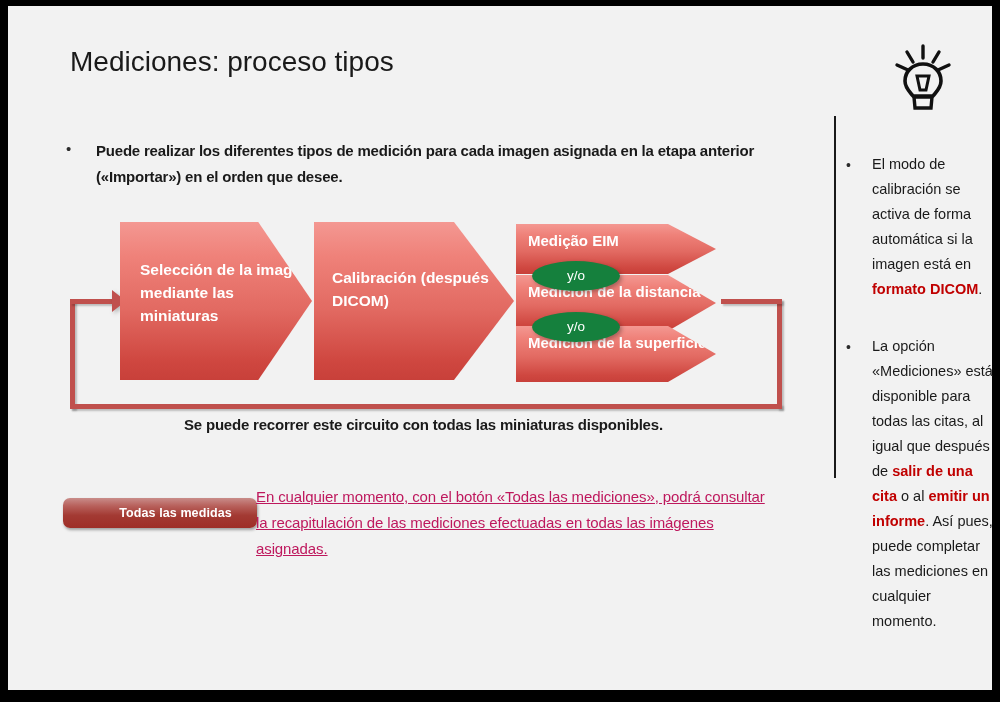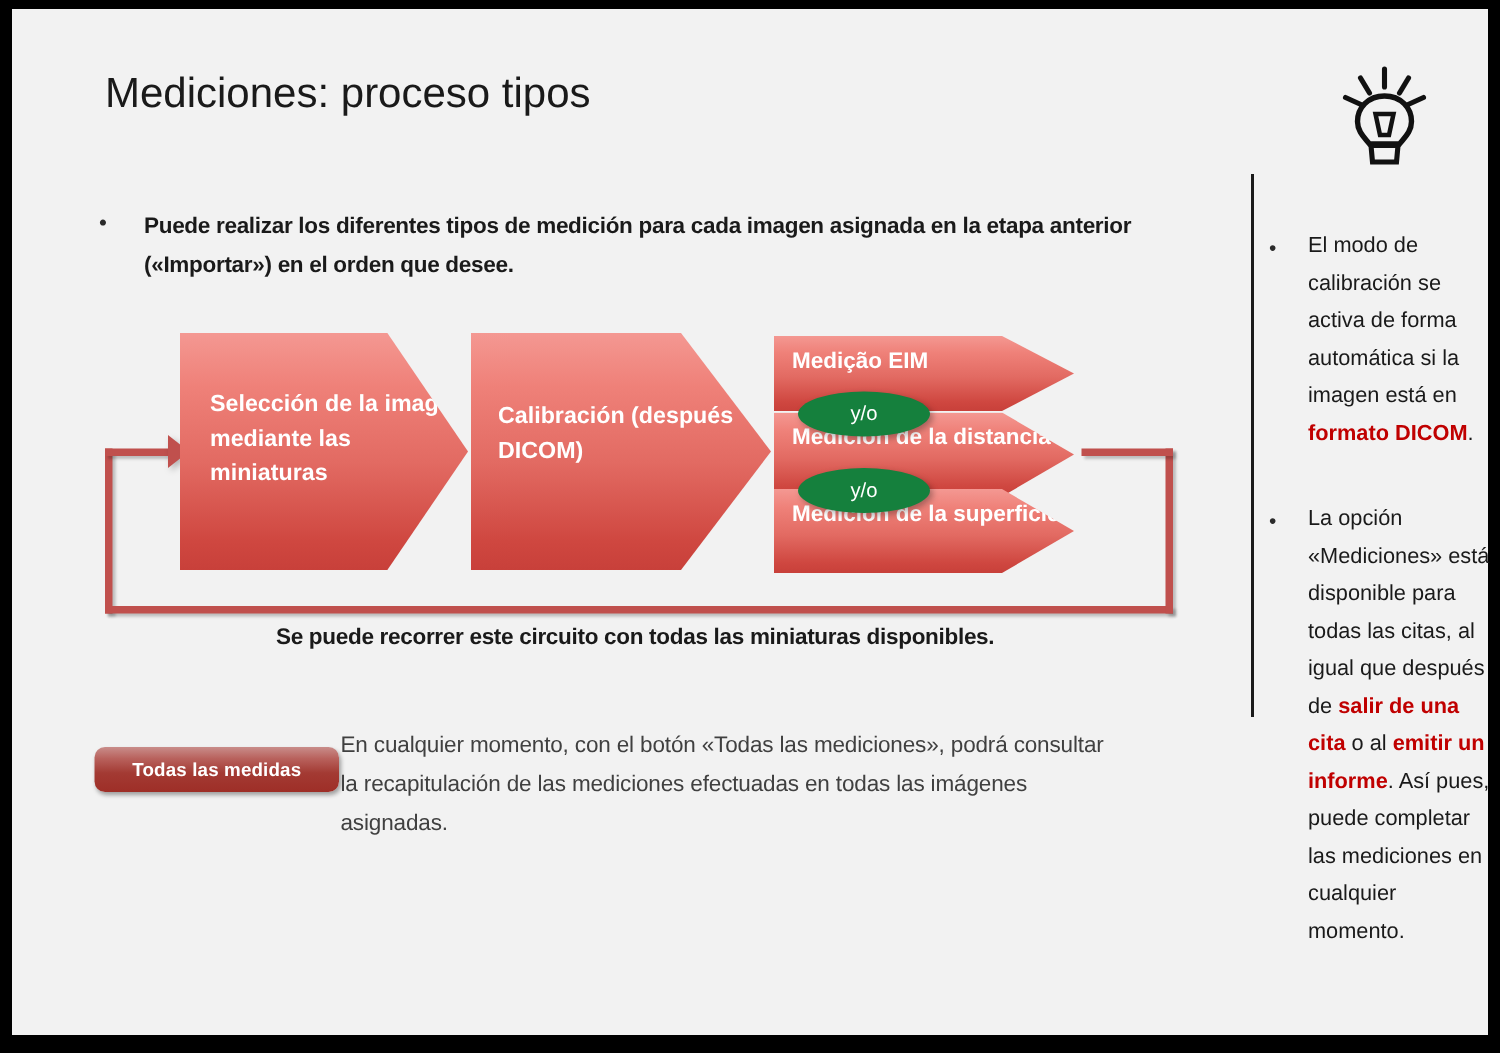--- a/index.html
+++ b/index.html
@@ -145,29 +145,31 @@
     width:163px; height:30px;
     border-radius:7px;
     background:linear-gradient(180deg,#c98d8a 0%, #b8615c 26%, #a33a33 58%, #9e2e27 100%);
     box-shadow:1px 2px 3px rgba(0,0,0,0.35);
     color:#ffffff;
     font-size:12.5px;
     font-weight:700;
     text-align:center;
     line-height:30px;
     letter-spacing:0.1px;
+    padding-left:31px;
   }
   .para{
     position:absolute;
-    left:219px; top:478px;
+    left:248px; top:478px;
     width:520px;
     font-size:15px;
     line-height:26px;
-    color:#404040;
+    color:#be185d;
     letter-spacing:-0.1px;
+    text-decoration:underline;
   }
 
   
   .divider{
     position:absolute;
     left:826px; top:110px;
     width:2px; height:362px;
     background:#1a1a1a;
   }
   .bulb{

